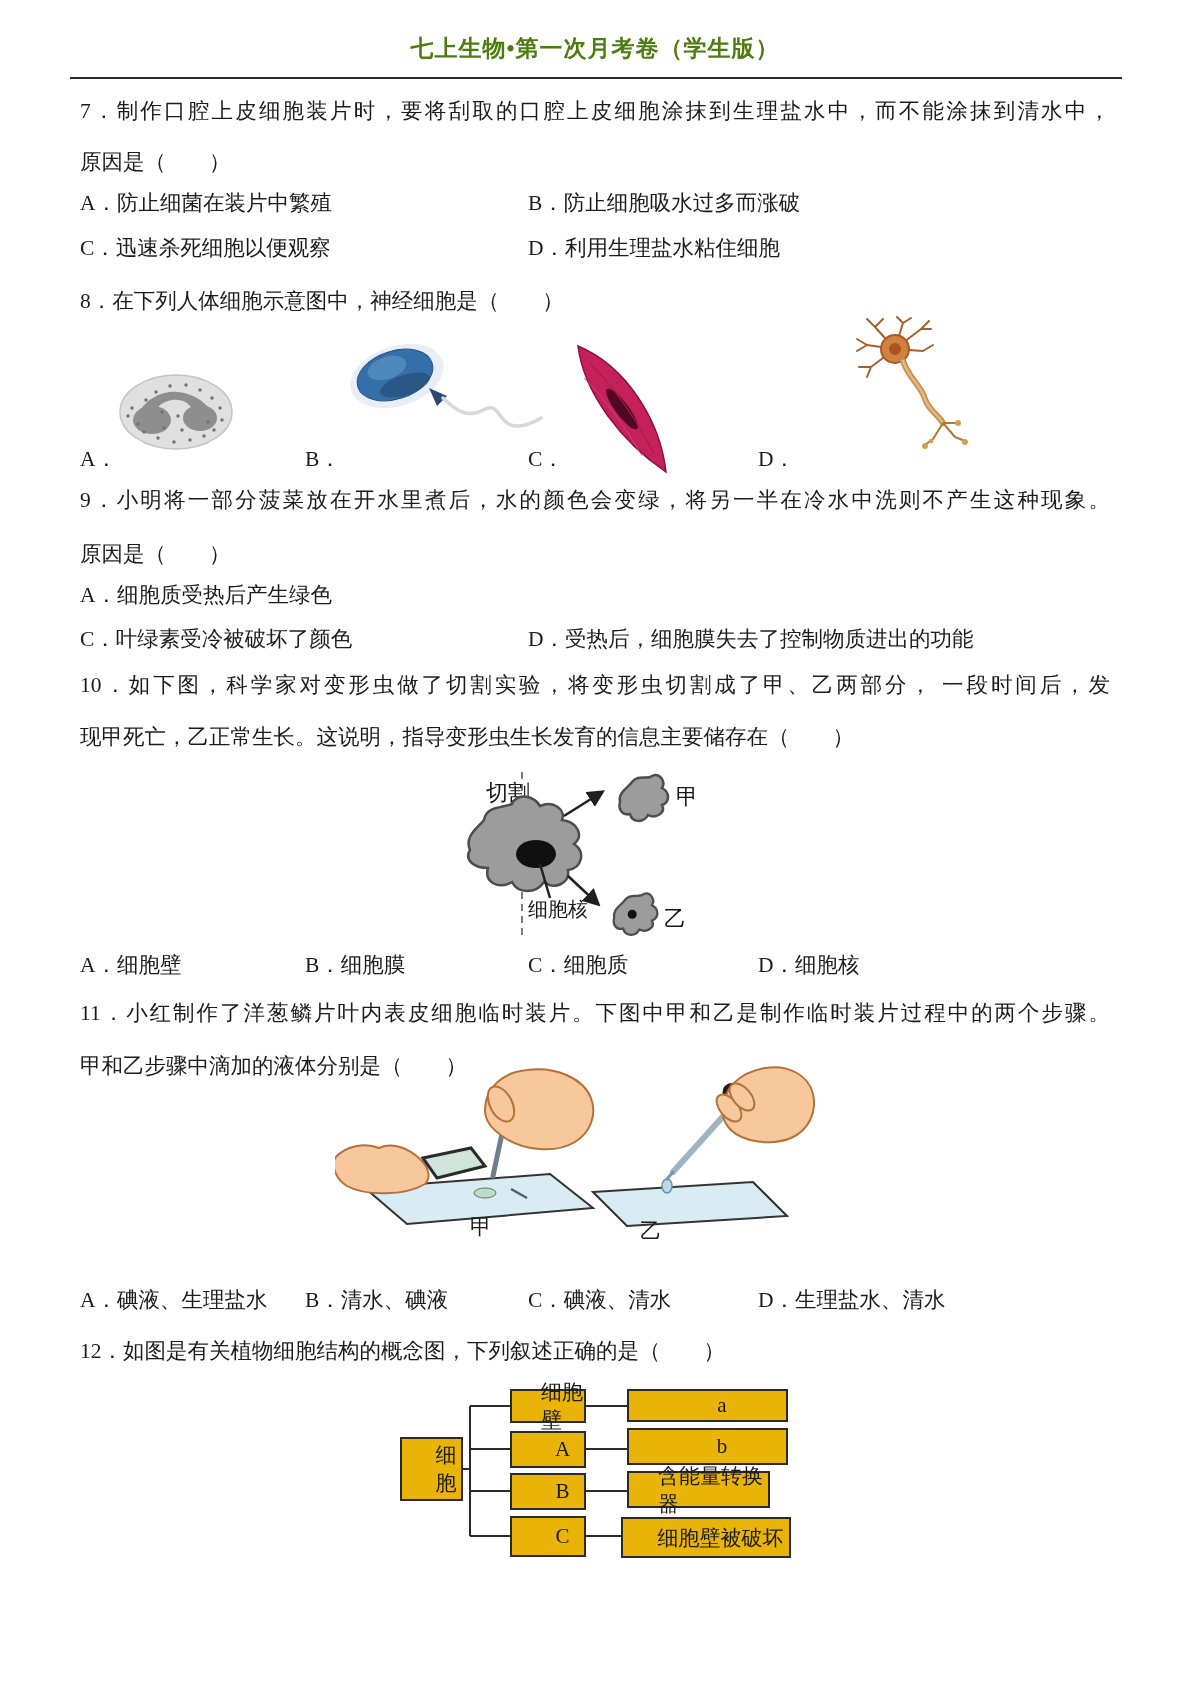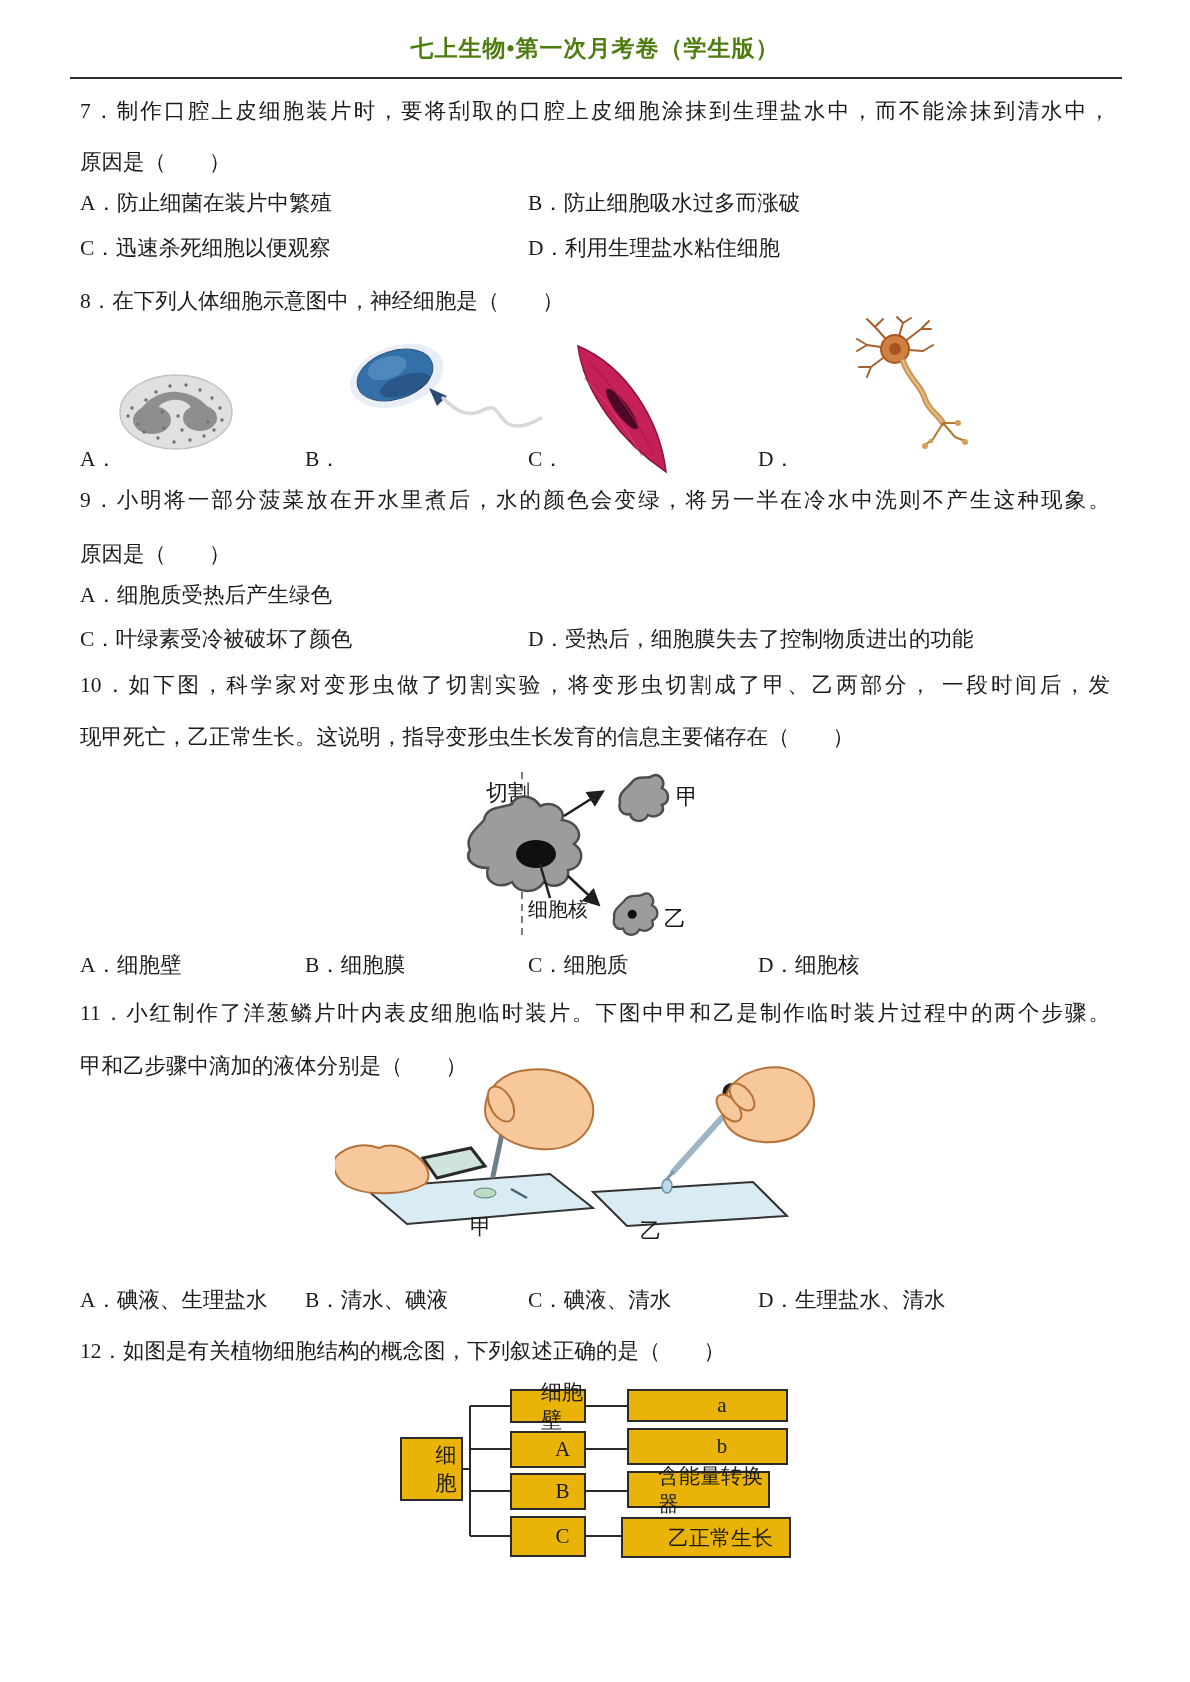--- a/index.html
+++ b/index.html
@@ -211,16 +211,16 @@
   <div class="mapbox" style="left:400px;top:1437px;width:63px;height:64px">
     <span class="maproot-inner">细胞</span>
   </div>
   <div class="mapbox" style="left:510px;top:1389px;width:76px;height:34px">细胞壁</div>
   <div class="mapbox" style="left:510px;top:1431px;width:76px;height:37px">A</div>
   <div class="mapbox" style="left:510px;top:1473px;width:76px;height:37px">B</div>
   <div class="mapbox" style="left:510px;top:1516px;width:76px;height:41px">C</div>
   <div class="mapbox" style="left:627px;top:1389px;width:161px;height:33px">a</div>
   <div class="mapbox" style="left:627px;top:1428px;width:161px;height:37px">b</div>
   <div class="mapbox" style="left:627px;top:1471px;width:143px;height:37px">含能量转换器</div>
-  <div class="mapbox" style="left:621px;top:1517px;width:170px;height:41px">乙正常生长</div>
+  <div class="mapbox" style="left:621px;top:1517px;width:170px;height:41px">细胞壁被破坏</div>
 
 
 </div>
 
 </body></html>

